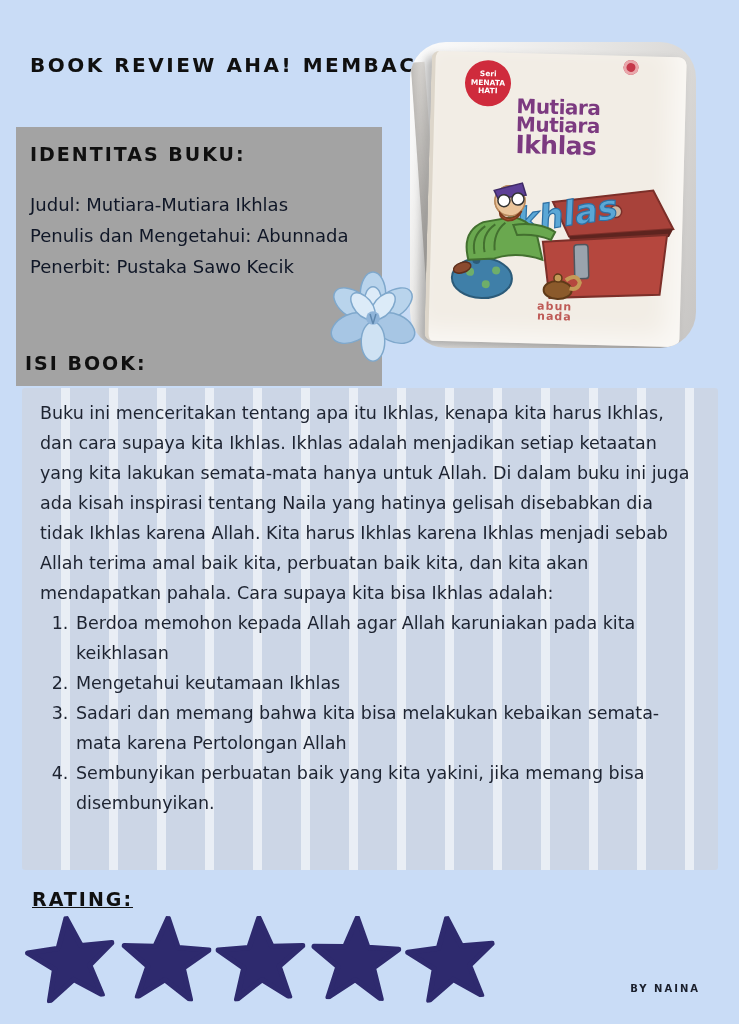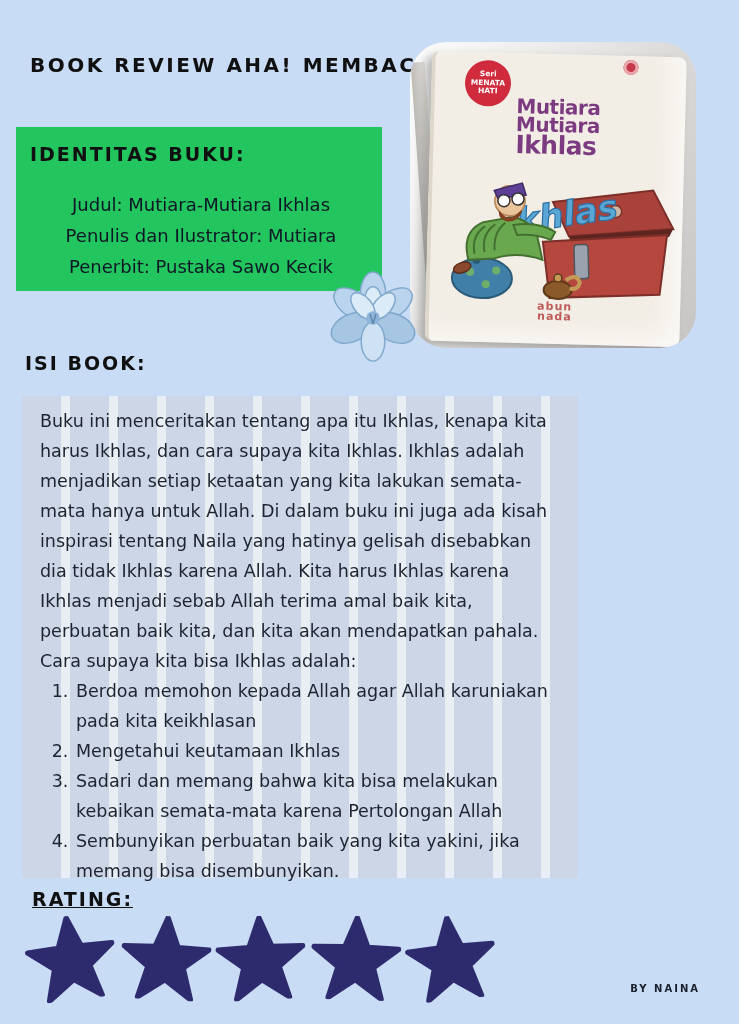--- a/index.html
+++ b/index.html
@@ -60,37 +60,37 @@
   .cover-title .big { font-size:25px; line-height:23px; }
   .stamp {
     position:absolute; left:50%; transform:translateX(-50%); top:248px;
     color:#b5413e; font-size:11px; font-weight:bold; line-height:10px;
     text-align:center; opacity:.85; letter-spacing:1px;
   }
   .illus { position:absolute; left:16px; top:120px; }
 
   
   .identitas {
-    position:absolute; left:16px; top:127px; width:366px; height:164px;
-    background:#22c55e;
+    position:absolute; left:16px; top:127px; width:366px; height:259px;
+    background:#a3a3a3;
     padding-left:40px;
   }
   .identitas .section-heading { position:absolute; left:14px; top:16px; }
   .id-lines {
     position:absolute; left:14px; top:62px; right:10px;
-    font-size:18px; line-height:31px; color:#0f1626;text-align:center;
+    font-size:18px; line-height:31px; color:#0f1626;
   }
 
   
   .flower { position:absolute; left:324px; top:268px; z-index:5; }
 
   
   .isi-heading { position:absolute; left:25px; top:352px; }
   .isi-box {
-    position:absolute; left:22px; top:396px; width:556px; height:482px;
+    position:absolute; left:22px; top:388px; width:696px; height:482px;
     background:repeating-linear-gradient(90deg,#ccd6e6 0px,#ccd6e6 39px,#e9eef5 39px,#e9eef5 48px);
     border-radius:3px;
     padding:10px 16px 0 18px;
     font-size:17.5px; line-height:30px; color:#1d2330;
   }
   .isi-box ol { margin:0 0 0 4px; padding-left:30px; }
   .isi-box li { padding-left:2px; }
 
   
   .rating-heading { position:absolute; left:32px; top:888px;text-decoration:underline; }
@@ -167,21 +167,21 @@
       <div>abun</div>
       <div>nada</div>
     </div>
   </div>
 </div>
 
 <div class="identitas">
   <div class="section-heading">IDENTITAS BUKU:</div>
   <div class="id-lines">
     <div>Judul: Mutiara-Mutiara Ikhlas</div>
-    <div>Penulis dan Ilustrator: Mutiara</div>
+    <div>Penulis dan Mengetahui: Abunnada</div>
     <div>Penerbit: Pustaka Sawo Kecik</div>
   </div>
 </div>
 
 <svg class="flower" width="98" height="100" viewBox="0 0 100 100">
   <g stroke="#7fa8cc" stroke-width="1.5">
     <ellipse cx="50" cy="26" rx="13" ry="23" fill="#b9d4ec"></ellipse>
     <ellipse cx="50" cy="26" rx="13" ry="23" fill="#b9d4ec" transform="rotate(55 50 50)"></ellipse>
     <ellipse cx="50" cy="26" rx="13" ry="23" fill="#b9d4ec" transform="rotate(-55 50 50)"></ellipse>
     <ellipse cx="50" cy="26" rx="14" ry="22" fill="#a7c6e4" transform="rotate(115 50 50)"></ellipse>

